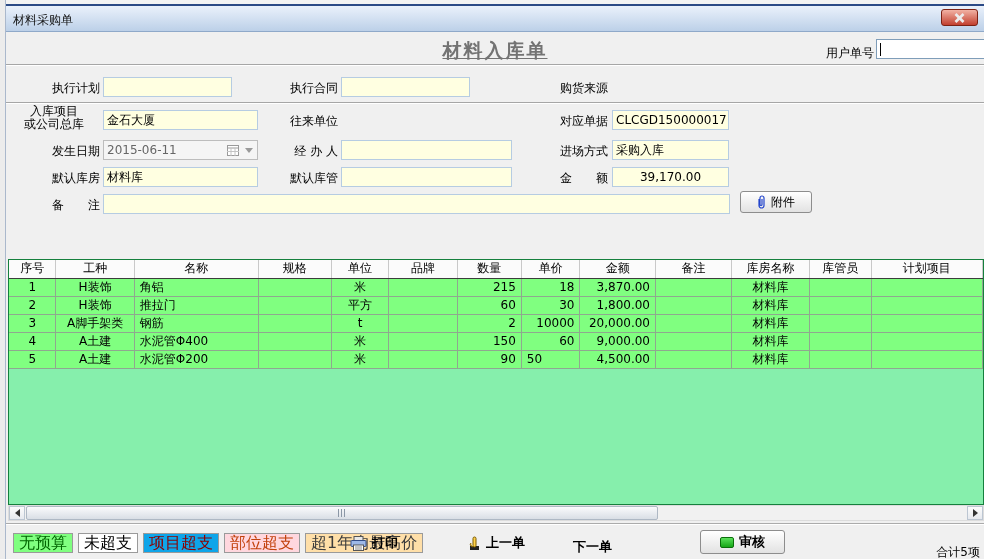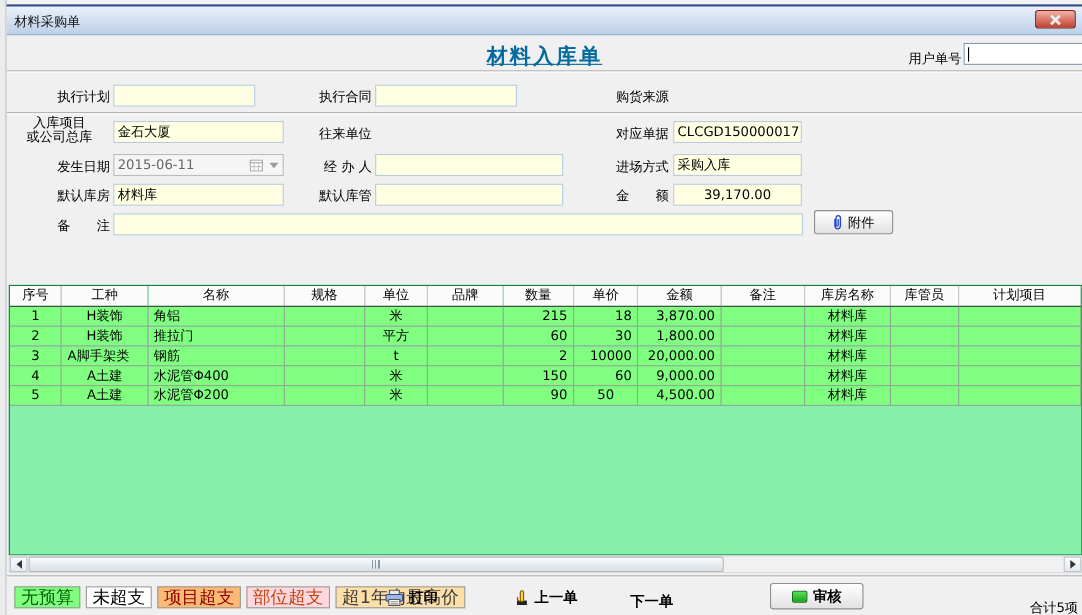--- a/index.html
+++ b/index.html
@@ -17,21 +17,21 @@
   
   .titlebar { position:absolute; left:0; top:0; width:978px; height:26px;
     background:linear-gradient(#eaf1fb,#bcd0e8); border-bottom:1px solid #8fa9c9; }
   .titlebar .title { position:absolute; left:7px; top:6px; font-size:12px; color:#111; }
   .close-btn { position:absolute; left:935px; top:3px; width:37px; height:17px;
     background:linear-gradient(#f2b2a4,#c2402f); border:1px solid #7c221431; border:1px solid #7c2214;
     border-radius:3px; display:flex; align-items:center; justify-content:center; cursor:pointer; }
 
   
   .form-title { position:absolute; left:0; top:32px; width:978px; text-align:center;
-    font-size:19px; font-weight:bold; color:#0369a1; text-decoration:underline; letter-spacing:2px; }
+    font-size:19px; font-weight:bold; color:#737373; text-decoration:underline; letter-spacing:2px; }
   .userno-label { position:absolute; left:810px; top:37px; width:58px; }
   .userno-box { position:absolute; left:870px; top:33px; width:130px; height:21px; }
 
   .groove { position:absolute; left:0; width:978px; height:2px;
     border-top:1px solid #a6a6a6; border-bottom:1px solid #fff; }
   .g1 { top:58px; } .g2 { top:96px; }
 
   .lbl { position:absolute; height:20px; line-height:20px; text-align:right; white-space:pre; }
   .tbx { position:absolute; height:20px; background:#ffffe1; border:1px solid #b6cce2;
     line-height:18px; padding:0 3px; white-space:nowrap; overflow:hidden; }
@@ -232,21 +232,21 @@
             <td style="text-align: right; background: rgb(128, 255, 128);">60</td>
             <td style="text-align: right; background: rgb(128, 255, 128);">30</td>
             <td style="text-align: right; background: rgb(128, 255, 128);">1,800.00</td>
             <td style="text-align: left; background: rgb(128, 255, 128);"></td>
             <td style="text-align: center; background: rgb(128, 255, 128);">材料库</td>
             <td style="text-align: left; background: rgb(128, 255, 128);"></td>
             <td style="text-align: center; background: rgb(128, 255, 128);"></td>
           </tr>
           <tr>
             <td style="text-align: center; background: rgb(128, 255, 128);">3</td>
-            <td style="background: rgb(128, 255, 128);">A脚手架类</td>
+            <td style="text-align: center; background: rgb(128, 255, 128);">A脚手架类</td>
             <td style="text-align: left; background: rgb(128, 255, 128);">钢筋</td>
             <td style="text-align: left; background: rgb(128, 255, 128);"></td>
             <td style="text-align: center; background: rgb(128, 255, 128);">t</td>
             <td style="text-align: left; background: rgb(128, 255, 128);"></td>
             <td style="text-align: right; background: rgb(128, 255, 128);">2</td>
             <td style="text-align: right; background: rgb(128, 255, 128);">10000</td>
             <td style="text-align: right; background: rgb(128, 255, 128);">20,000.00</td>
             <td style="text-align: left; background: rgb(128, 255, 128);"></td>
             <td style="text-align: center; background: rgb(128, 255, 128);">材料库</td>
             <td style="text-align: left; background: rgb(128, 255, 128);"></td>
@@ -268,21 +268,21 @@
             <td style="text-align: center; background: rgb(128, 255, 128);"></td>
           </tr>
           <tr>
             <td style="text-align: center; background: rgb(128, 255, 128);">5</td>
             <td style="text-align: center; background: rgb(128, 255, 128);">A土建</td>
             <td style="text-align: left; background: rgb(128, 255, 128);">水泥管Φ200</td>
             <td style="text-align: left; background: rgb(128, 255, 128);"></td>
             <td style="text-align: center; background: rgb(128, 255, 128);">米</td>
             <td style="text-align: left; background: rgb(128, 255, 128);"></td>
             <td style="text-align: right; background: rgb(128, 255, 128);">90</td>
-            <td style="text-align: center; background: rgb(128, 255, 128);">50</td>
+            <td style="text-align: left; background: rgb(128, 255, 128);">50</td>
             <td style="text-align: right; background: rgb(128, 255, 128);">4,500.00</td>
             <td style="text-align: left; background: rgb(128, 255, 128);"></td>
             <td style="text-align: center; background: rgb(128, 255, 128);">材料库</td>
             <td style="text-align: left; background: rgb(128, 255, 128);"></td>
             <td style="text-align: center; background: rgb(128, 255, 128);"></td>
           </tr>
         </tbody>
       </table>
   </div>
 
@@ -295,21 +295,21 @@
       </div>
     <div class="sb-btn sb-right">
         <span class="tri-right"></span>
       </div>
   </div>
 
   <div class="toolbar">
     <div class="legend" id="legend">
         <span class="chip" style="background: rgb(128, 255, 128); color: rgb(0, 102, 0);">无预算</span>
         <span class="chip" style="background: rgb(255, 255, 255); color: rgb(0, 0, 0);">未超支</span>
-        <span class="chip" style="background: #fdba74; color: rgb(139, 0, 0);">项目超支</span>
+        <span class="chip" style="background: #0ea5e9; color: rgb(139, 0, 0);">项目超支</span>
         <span class="chip" style="background: rgb(255, 215, 222); color: #c2410c;">部位超支</span>
         <span class="chip" style="background: rgb(255, 223, 168); color: rgb(60, 60, 60);">超1年内最高价</span>
       </div>
 
     <div class="linkbtn print-btn">
       <svg width="17" height="15" viewBox="0 0 17 15">
         <rect x="4" y="0.5" width="9" height="4" fill="#e8e8e8" stroke="#555"></rect>
         <rect x="1" y="4.5" width="15" height="6" rx="1" fill="#9db8e8" stroke="#334d88"></rect>
         <rect x="3.5" y="9" width="10" height="5.5" fill="#fff" stroke="#555"></rect>
         <line x1="5" y1="11" x2="12" y2="11" stroke="#888"></line>

